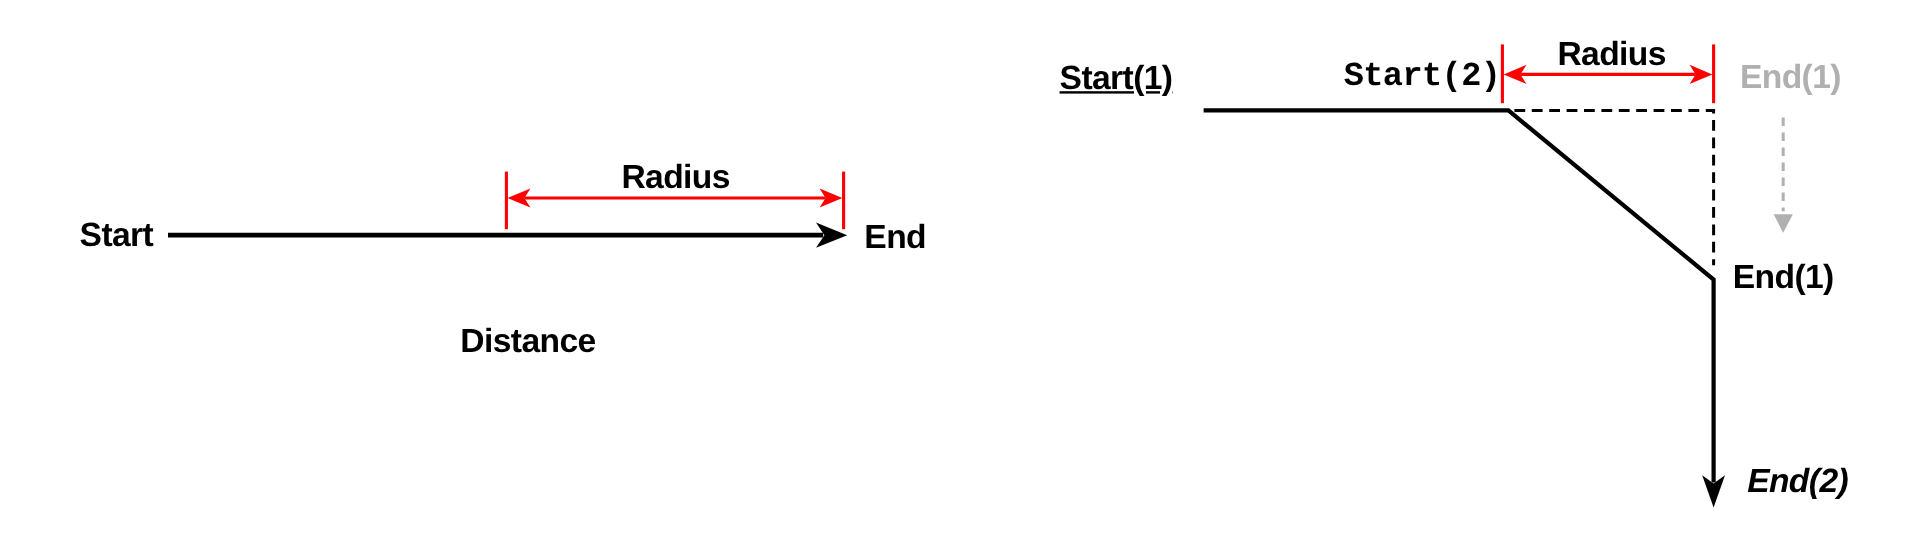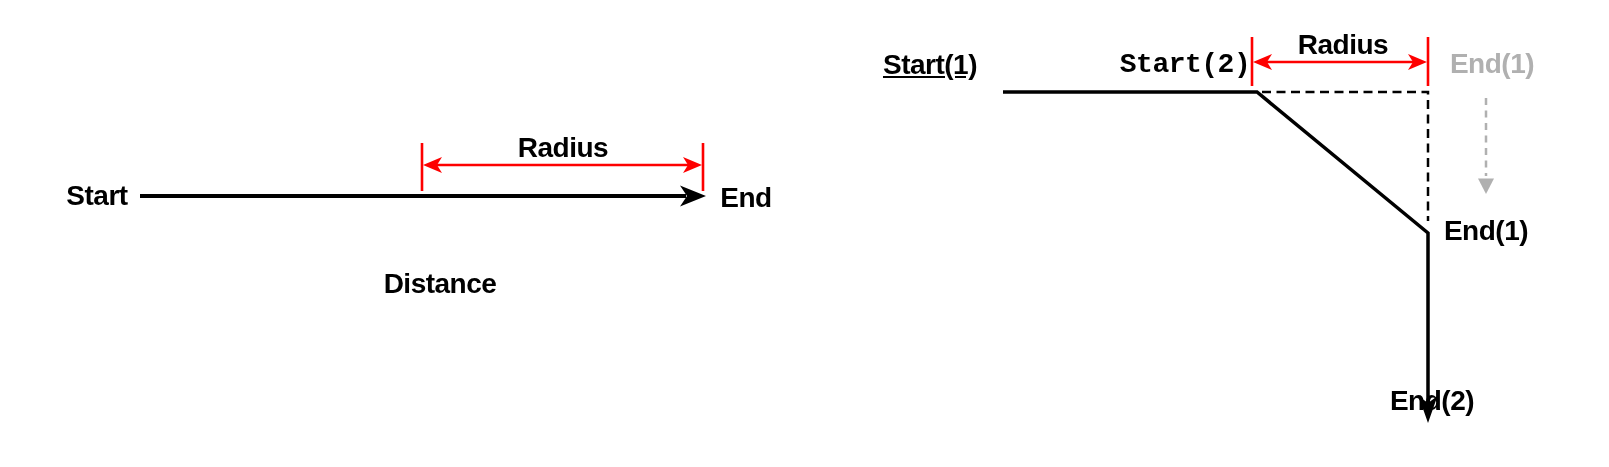--- a/index.html
+++ b/index.html
@@ -48,21 +48,21 @@
   
   #lbl-start     { left: 97px;  top: 196px; text-align: center; }
   #lbl-end       { left: 746px; top: 198px; }
   #lbl-radius-l  { left: 563px; top: 148px; }
   #lbl-distance  { left: 440px; top: 236px; margin-top: 48px; }
   #lbl-start1    { left: 930px;  top: 65px; text-decoration: underline; }
   #lbl-start2    { left: 1185px; top: 65px; font-family: Liberation Mono, monospace; }
   #lbl-radius-r  { left: 1343px; top: 45px; }
   #lbl-end1ghost { left: 1492px; top: 64px; }
   #lbl-end1      { left: 1486px; top: 231px; }
-  #lbl-end2      { left: 1432px; top: 401px; }
+  #lbl-end2      { left: 1498px; top: 401px; font-style: italic; }
 </style>
 </head>
 <body>
 
 <div class="stage">
 
   <svg width="1609" height="467" viewBox="0 0 1609 467">
 
     <g>
 

